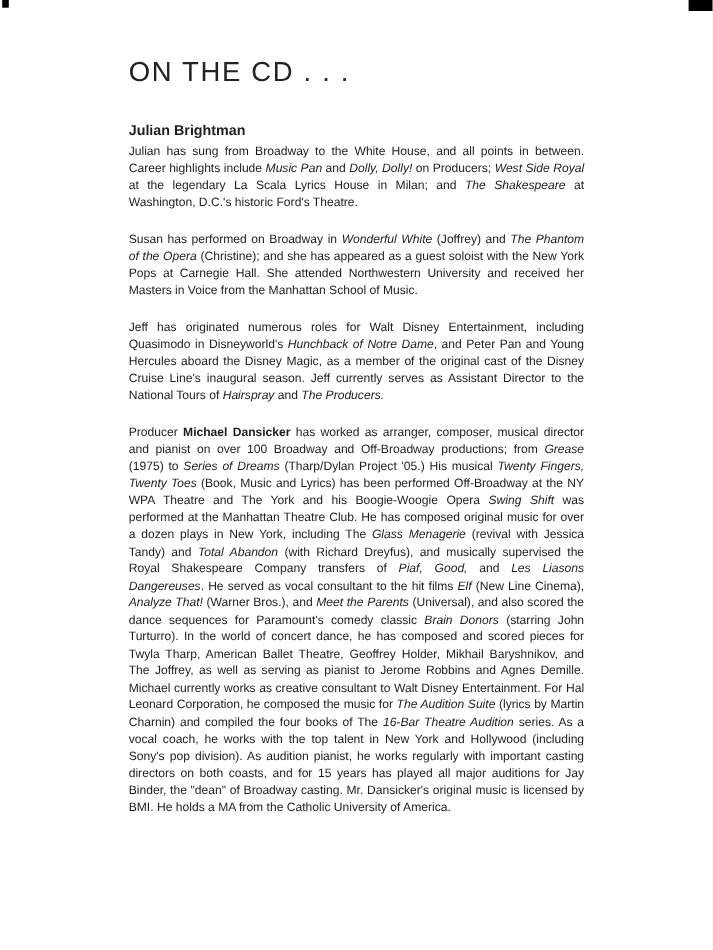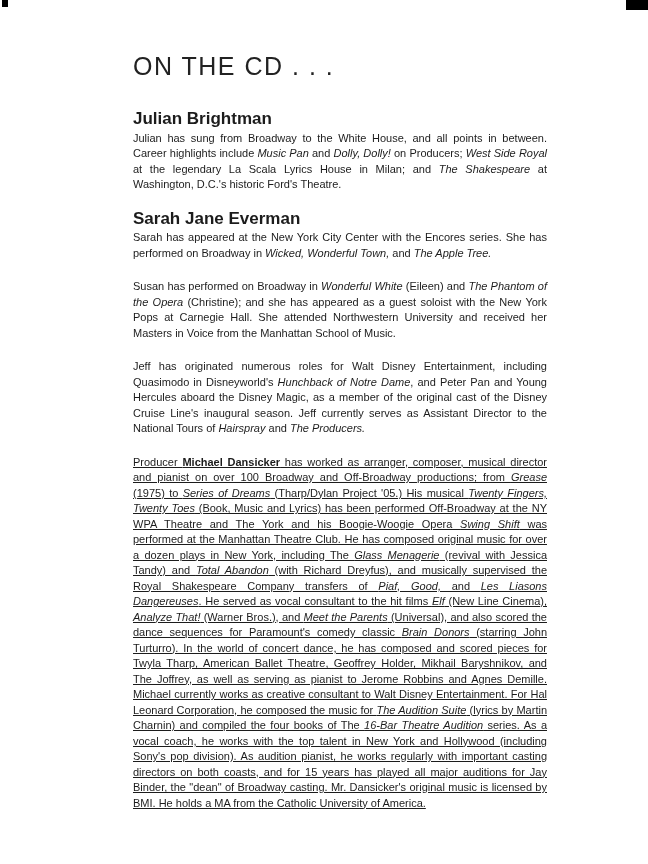--- a/index.html
+++ b/index.html
@@ -11,73 +11,69 @@
     background: #ffffff;
     font-family: "Liberation Sans", sans-serif;
     color: #1c1c1c;
     overflow: hidden;
   }
   .print-mark { position: absolute; background: #000; }
   .print-mark.tl { left: 2px; top: 0; width: 6px; height: 7px; }
   .print-mark.tr { right: 0; top: 0; width: 22px; height: 10px; }
   .content {
     position: absolute;
-    left: 133px;
+    left: 117px;
     top: 52px;
     width: 414px;
   }
   h1.page-title {
     margin: 0 0 30px 0;
     font-size: 25px;
     font-weight: 400;
     letter-spacing: 1.5px;
     color: #222;
     white-space: nowrap;
   }
   section.bio { margin: 0 0 18px 0; }
   h2.bio-name {
     margin: 0 0 4px 0;
-    font-size: 17px;
+    font-size: 13px;
     font-weight: 700;
     line-height: 15.5px;
   }
   p.body-text {
     margin: 0;
     font-size: 11px;
     line-height: 15.5px;
     text-align: justify;
   }
-  p.producer { margin-top: 10px; text-decoration: underline; }
+  p.producer { margin-top: 10px; }
   p.body-text i { font-style: italic; }
   p.body-text b { font-weight: 700; }
 </style>
 </head>
 <body>
 
 <div class="page">
 
   <div class="print-mark tl"></div>
   <div class="print-mark tr"></div>
 
   <div class="content">
 
     <h1 class="page-title">ON THE CD . . .</h1>
 
     <section class="bio">
       <h2 class="bio-name">Julian Brightman</h2>
       <p class="body-text"><span>Julian has sung from Broadway to the White House, and all points in between. Career highlights include </span><i>Music Pan</i><span> and </span><i>Dolly, Dolly!</i><span> on Producers; </span><i>West Side Royal</i><span> at the legendary La Scala Lyrics House in Milan; and </span><i>The Shakespeare</i><span> at Washington, D.C.'s historic Ford's Theatre.</span></p>
     </section>
 
-    <section class="bio">
-      <h2 class="bio-name">Sarah Jane Everman</h2>
-      <p class="body-text"><span>Sarah has appeared at the New York City Center with the Encores series. She has performed on Broadway in </span><i>Wicked, Wonderful Town,</i><span> and </span><i>The Apple Tree.</i></p>
-    </section>
 
     <section class="bio">
-      <p class="body-text"><span>Susan has performed on Broadway in </span><i>Wonderful White</i><span> (Eileen) and </span><i>The Phantom of the Opera</i><span> (Christine); and she has appeared as a guest soloist with the New York Pops at Carnegie Hall. She attended Northwestern University and received her Masters in Voice from the Manhattan School of Music.</span></p>
+      <p class="body-text"><span>Susan has performed on Broadway in </span><i>Wonderful White</i><span> (Joffrey) and </span><i>The Phantom of the Opera</i><span> (Christine); and she has appeared as a guest soloist with the New York Pops at Carnegie Hall. She attended Northwestern University and received her Masters in Voice from the Manhattan School of Music.</span></p>
     </section>
 
     <section class="bio">
       <p class="body-text"><span>Jeff has originated numerous roles for Walt Disney Entertainment, including Quasimodo in Disneyworld's </span><i>Hunchback of Notre Dame</i><span>, and Peter Pan and Young Hercules aboard the Disney Magic, as a member of the original cast of the Disney Cruise Line's inaugural season. Jeff currently serves as Assistant Director to the National Tours of </span><i>Hairspray</i><span> and </span><i>The Producers.</i></p>
     </section>
 
     <p class="body-text producer"><span>Producer </span><b>Michael Dansicker</b><span> has worked as arranger, composer, musical director and pianist on over 100 Broadway and Off-Broadway productions; from </span><i>Grease</i><span> (1975) to </span><i>Series of Dreams</i><span> (Tharp/Dylan Project '05.) His musical </span><i>Twenty Fingers, Twenty Toes</i><span> (Book, Music and Lyrics) has been performed Off-Broadway at the NY WPA Theatre and The York and his Boogie-Woogie Opera </span><i>Swing Shift</i><span> was performed at the Manhattan Theatre Club. He has composed original music for over a dozen plays in New York, including The </span><i>Glass Menagerie</i><span> (revival with Jessica Tandy) and </span><i>Total Abandon</i><span> (with Richard Dreyfus), and musically supervised the Royal Shakespeare Company transfers of </span><i>Piaf, Good,</i><span> and </span><i>Les Liasons Dangereuses</i><span>. He served as vocal consultant to the hit films </span><i>Elf</i><span> (New Line Cinema), </span><i>Analyze That!</i><span> (Warner Bros.), and </span><i>Meet the Parents</i><span> (Universal), and also scored the dance sequences for Paramount's comedy classic </span><i>Brain Donors</i><span> (starring John Turturro). In the world of concert dance, he has composed and scored pieces for Twyla Tharp, American Ballet Theatre, Geoffrey Holder, Mikhail Baryshnikov, and The Joffrey, as well as serving as pianist to Jerome Robbins and Agnes Demille. Michael currently works as creative consultant to Walt Disney Entertainment. For Hal Leonard Corporation, he composed the music for </span><i>The Audition Suite</i><span> (lyrics by Martin Charnin) and compiled the four books of The </span><i>16-Bar Theatre Audition</i><span> series. As a vocal coach, he works with the top talent in New York and Hollywood (including Sony's pop division). As audition pianist, he works regularly with important casting directors on both coasts, and for 15 years has played all major auditions for Jay Binder, the "dean" of Broadway casting. Mr. Dansicker's original music is licensed by BMI. He holds a MA from the Catholic University of America.</span></p>
 
   </div>
 </div>

